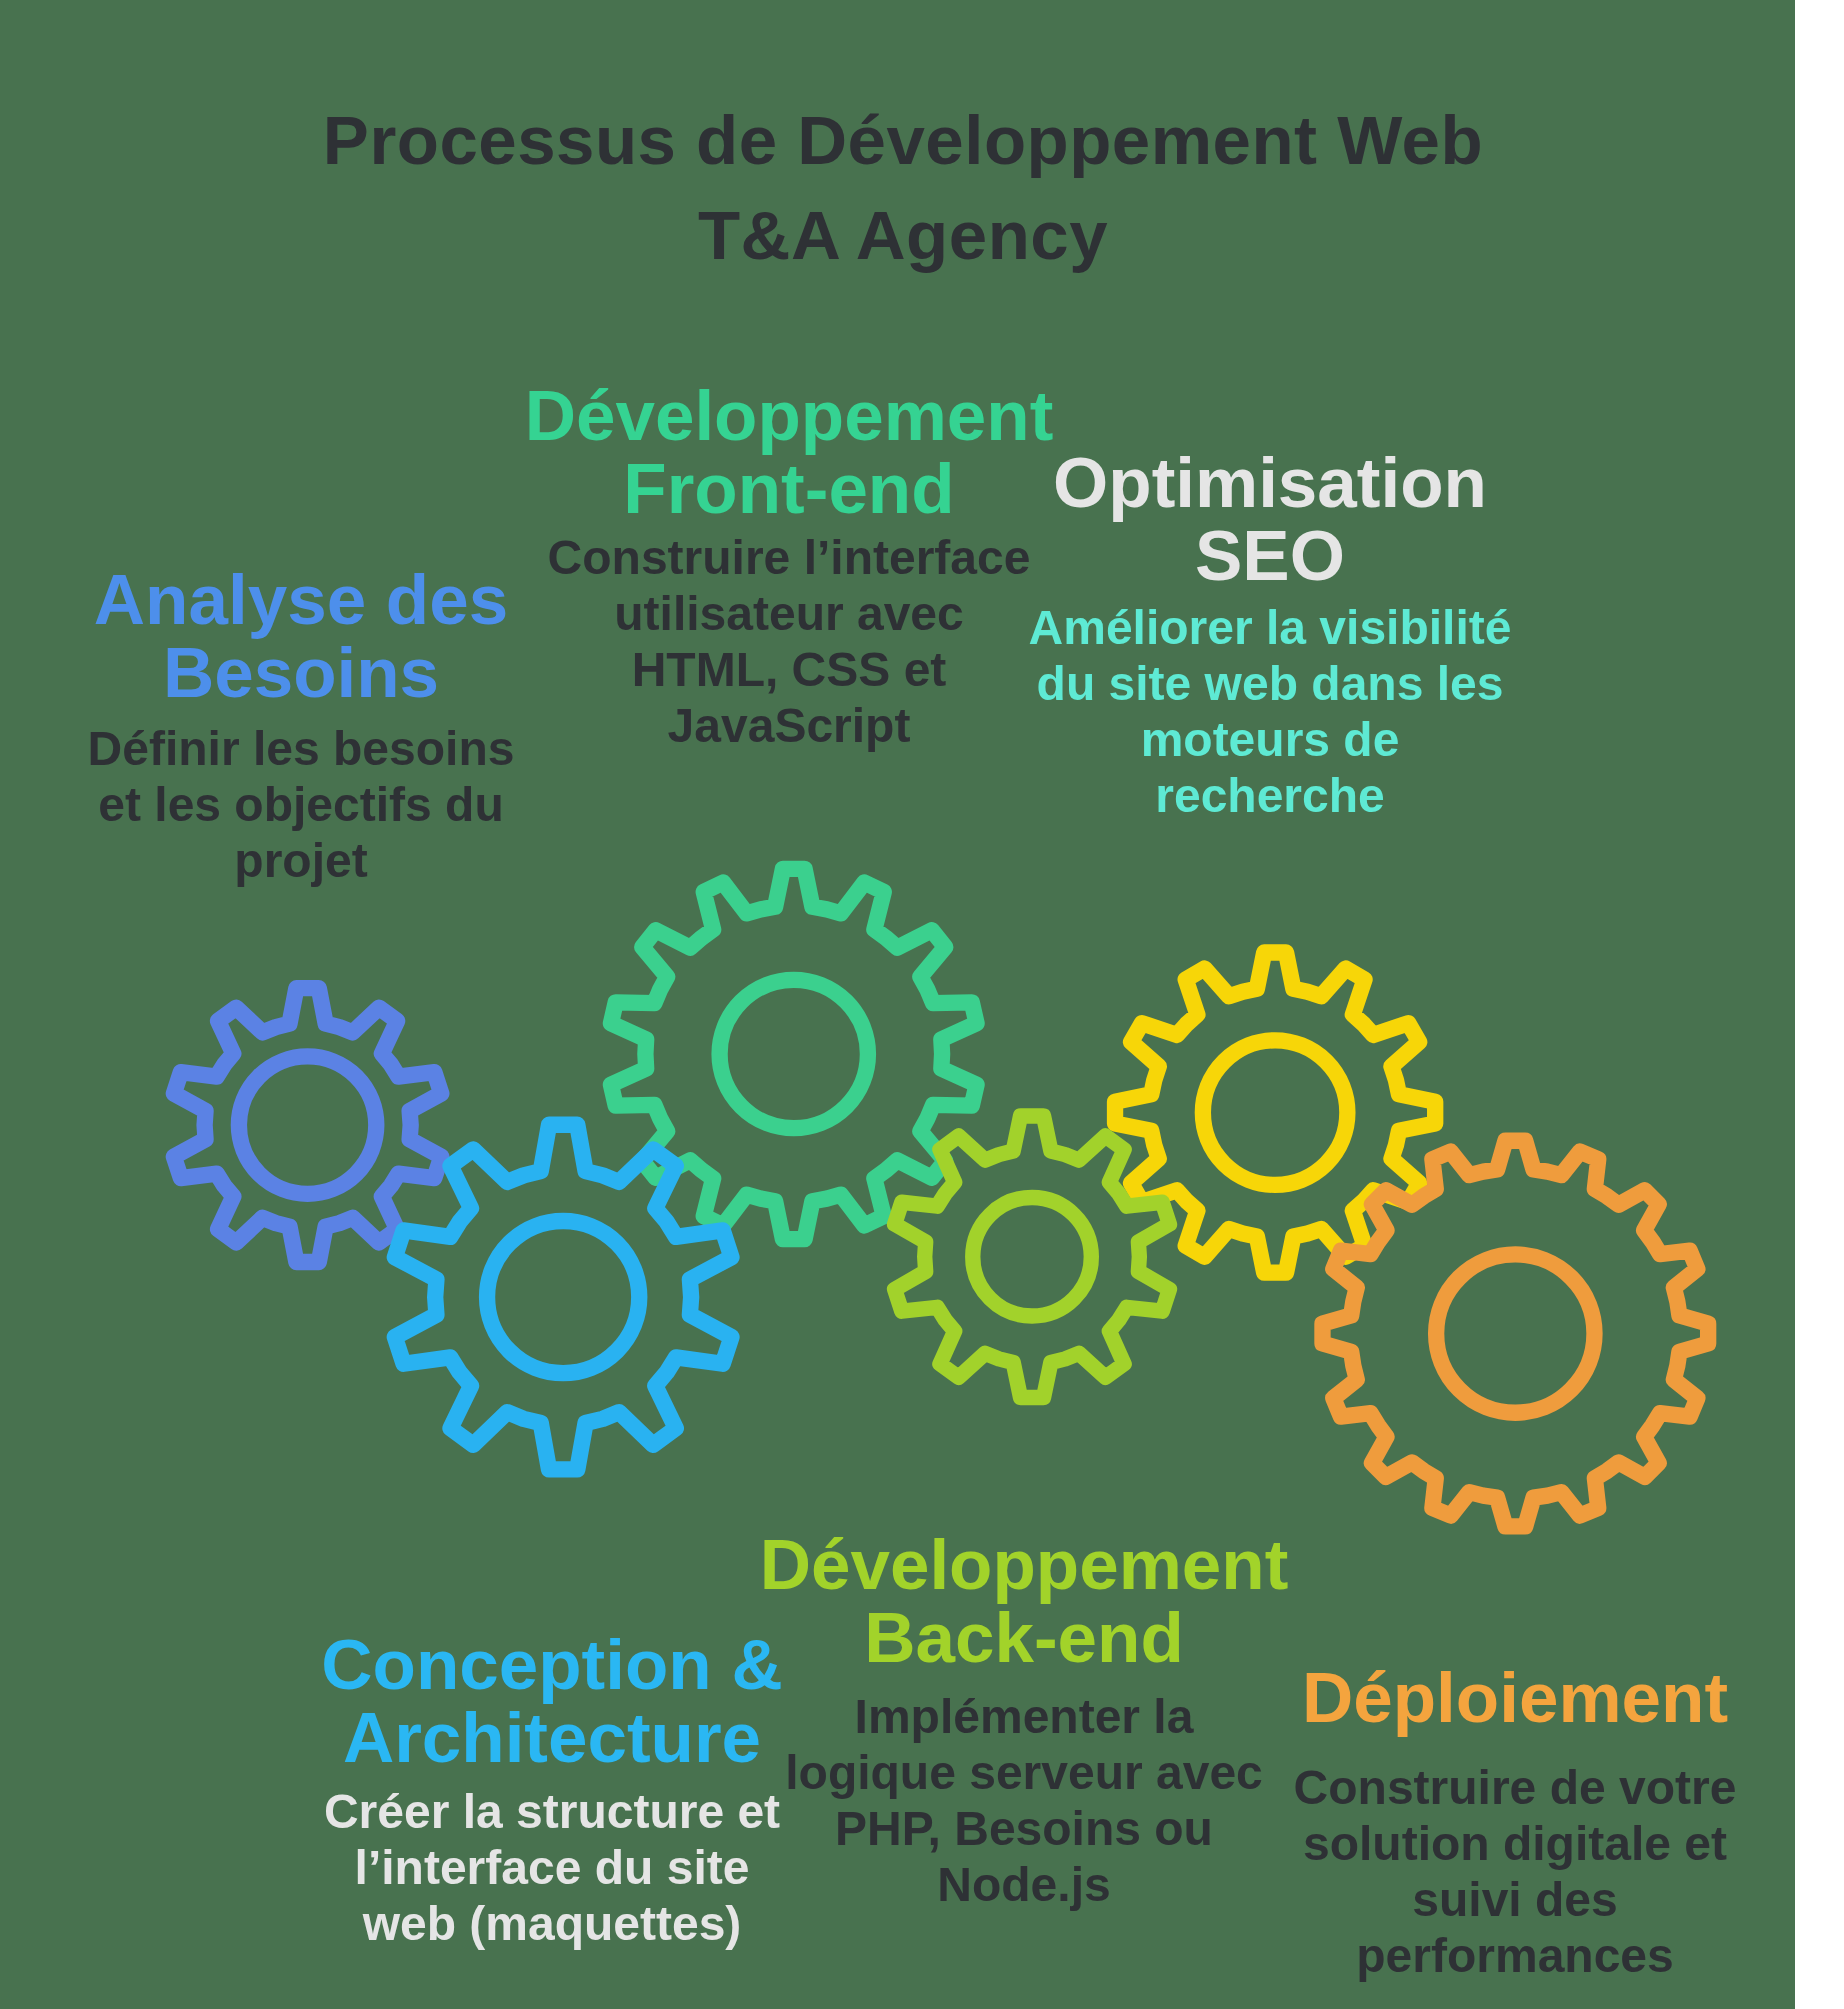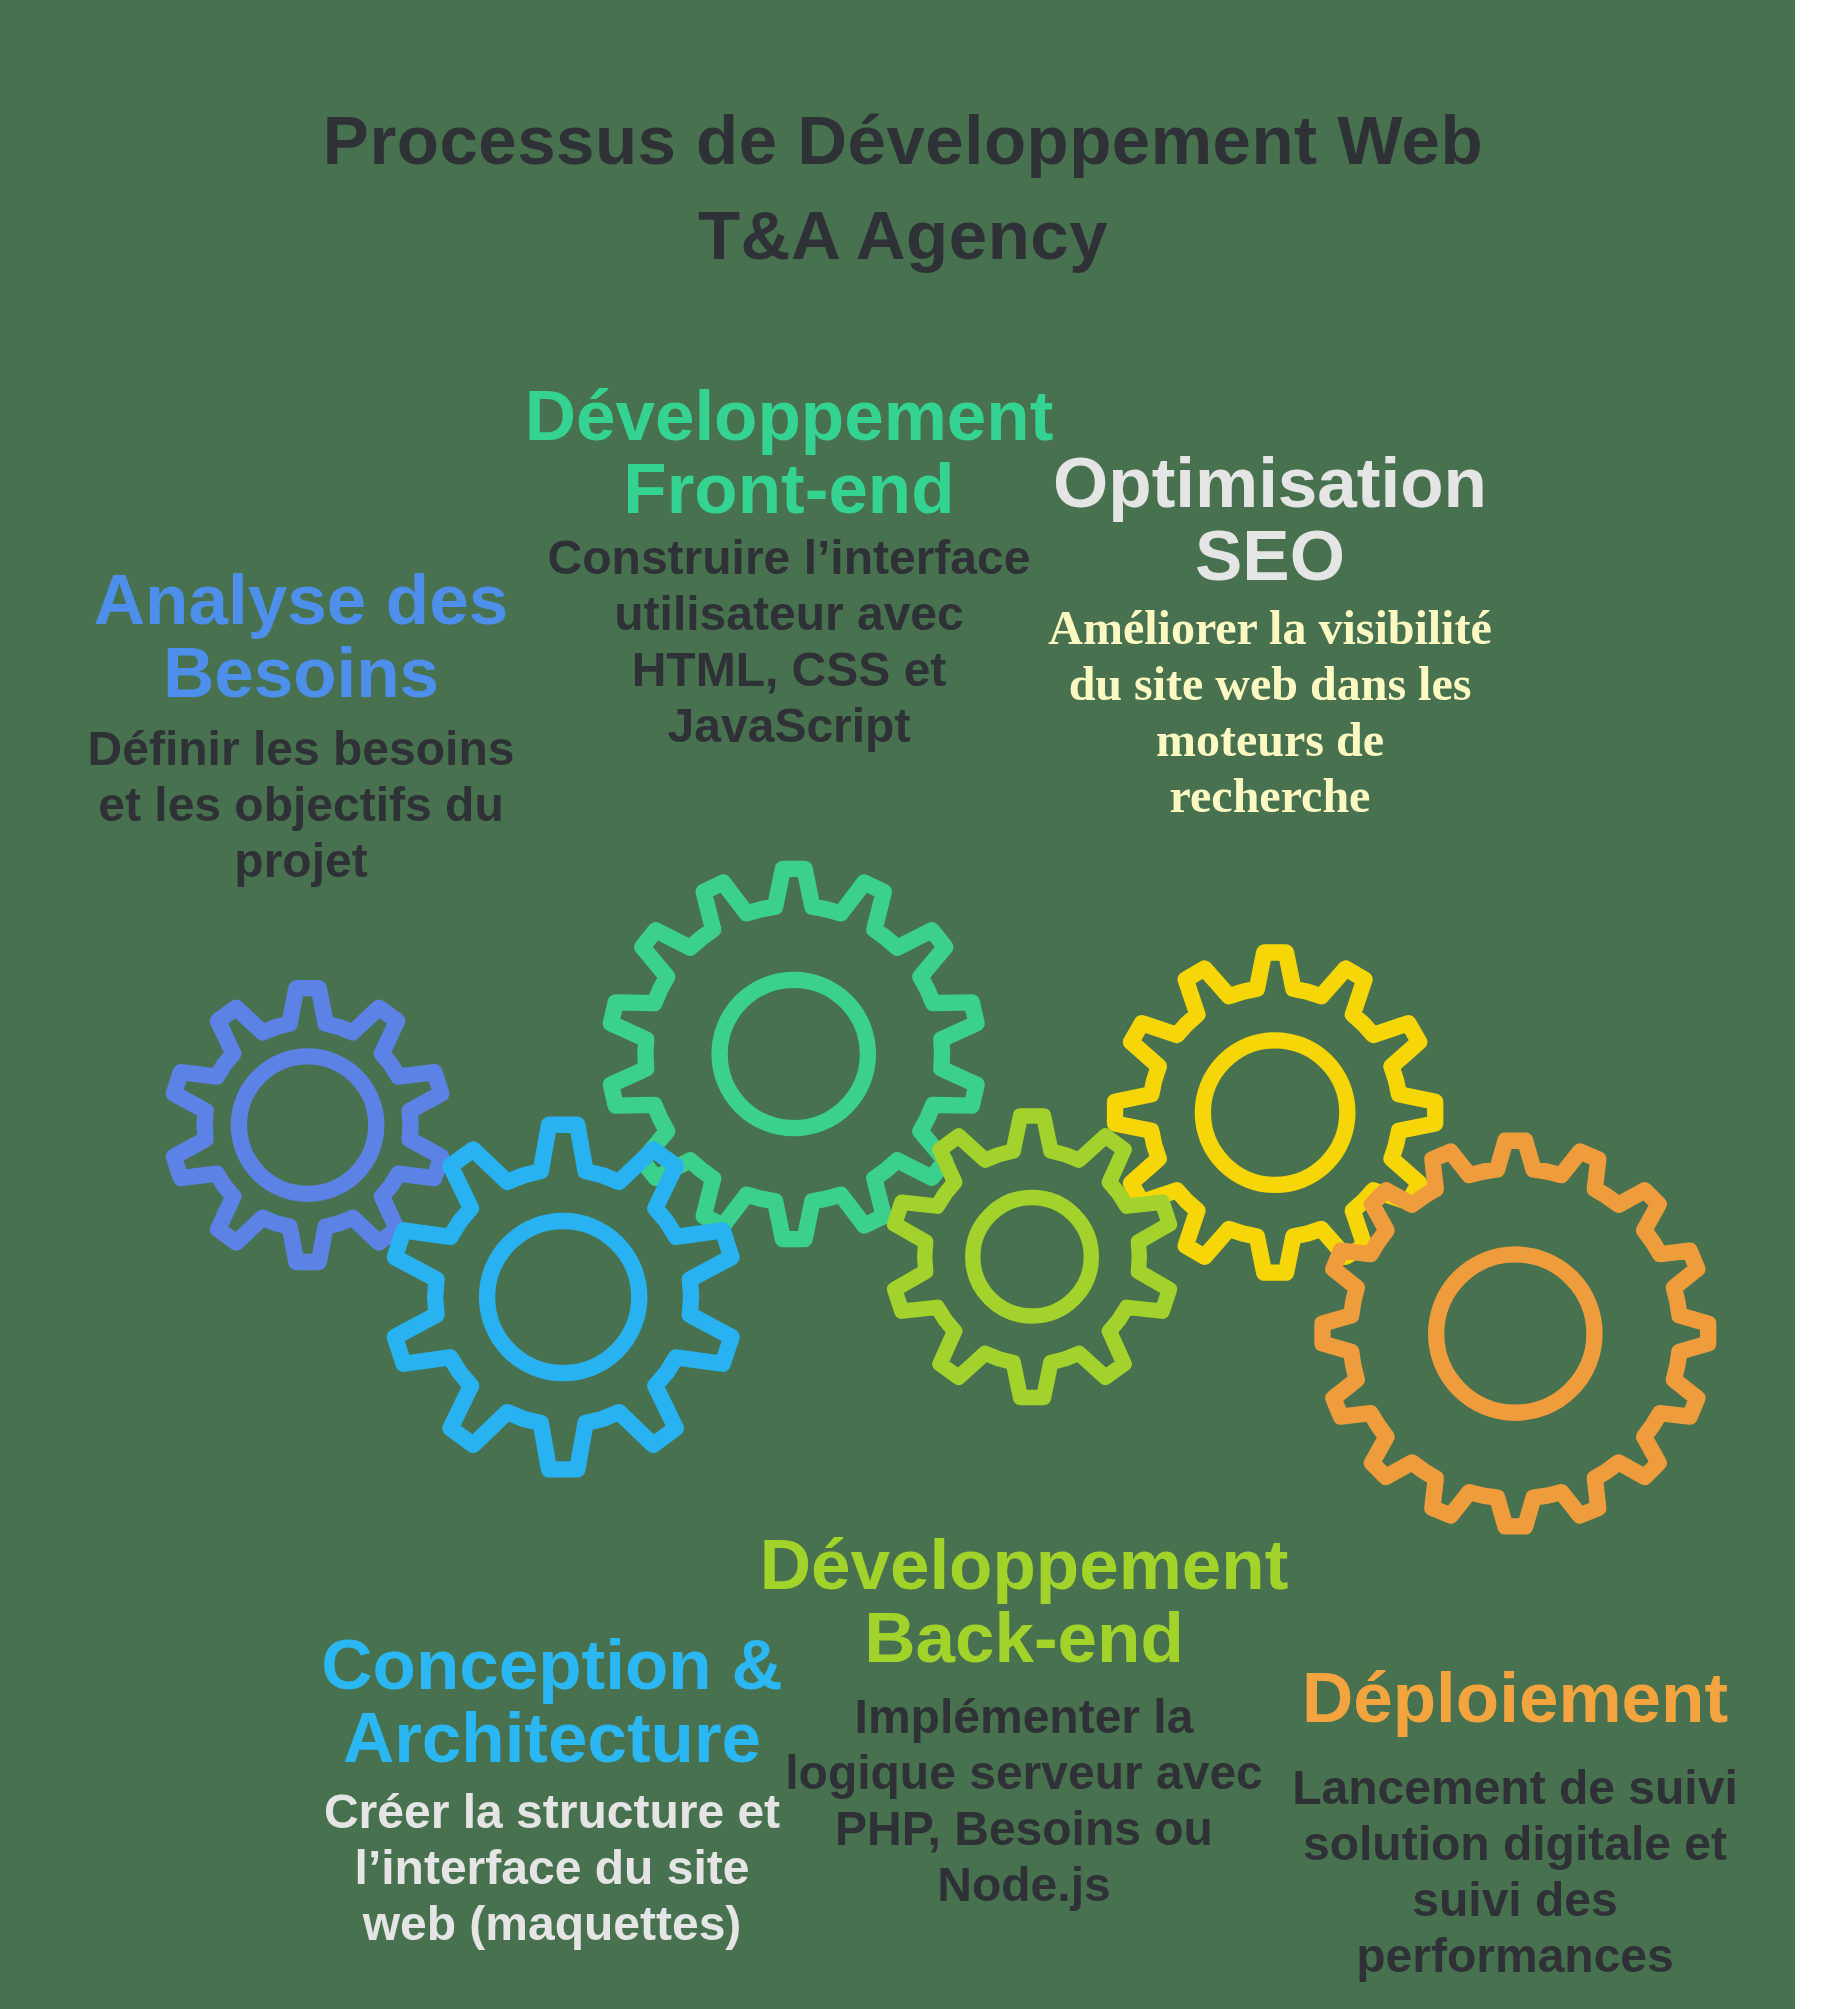--- a/index.html
+++ b/index.html
@@ -68,21 +68,21 @@
 Front-end</h2>
     <p style="color: rgb(46, 49, 53);">Construire l’interface
 utilisateur avec
 HTML, CSS et
 JavaScript</p>
   </div>
 
   <div class="step step-seo">
     <h2 style="color: #e5e5e5;">Optimisation
 SEO</h2>
-    <p style="color: #fef9c3; font-family: Liberation Serif, serif;">Améliorer la visibilité
+    <p style="color: #5eead4;">Améliorer la visibilité
 du site web dans les
 moteurs de
 recherche</p>
   </div>
 
   <div class="step step-conception">
     <h2 style="color: rgb(42, 183, 243);">Conception &amp;
 Architecture</h2>
     <p style="color: #e5e5e5;">Créer la structure et
 l’interface du site
@@ -93,20 +93,20 @@
     <h2 style="color: rgb(162, 211, 42);">Développement
 Back-end</h2>
     <p style="color: rgb(46, 49, 53);">Implémenter la
 logique serveur avec
 PHP, Besoins ou
 Node.js</p>
   </div>
 
   <div class="step step-deploiement">
     <h2 style="color: rgb(244, 164, 62);">Déploiement</h2>
-    <p style="color: rgb(46, 49, 53);">Lancement de suivi
+    <p style="color: rgb(46, 49, 53);">Construire de votre
 solution digitale et
 suivi des
 performances</p>
   </div>
 
 </div>
 
 
 </body></html>

